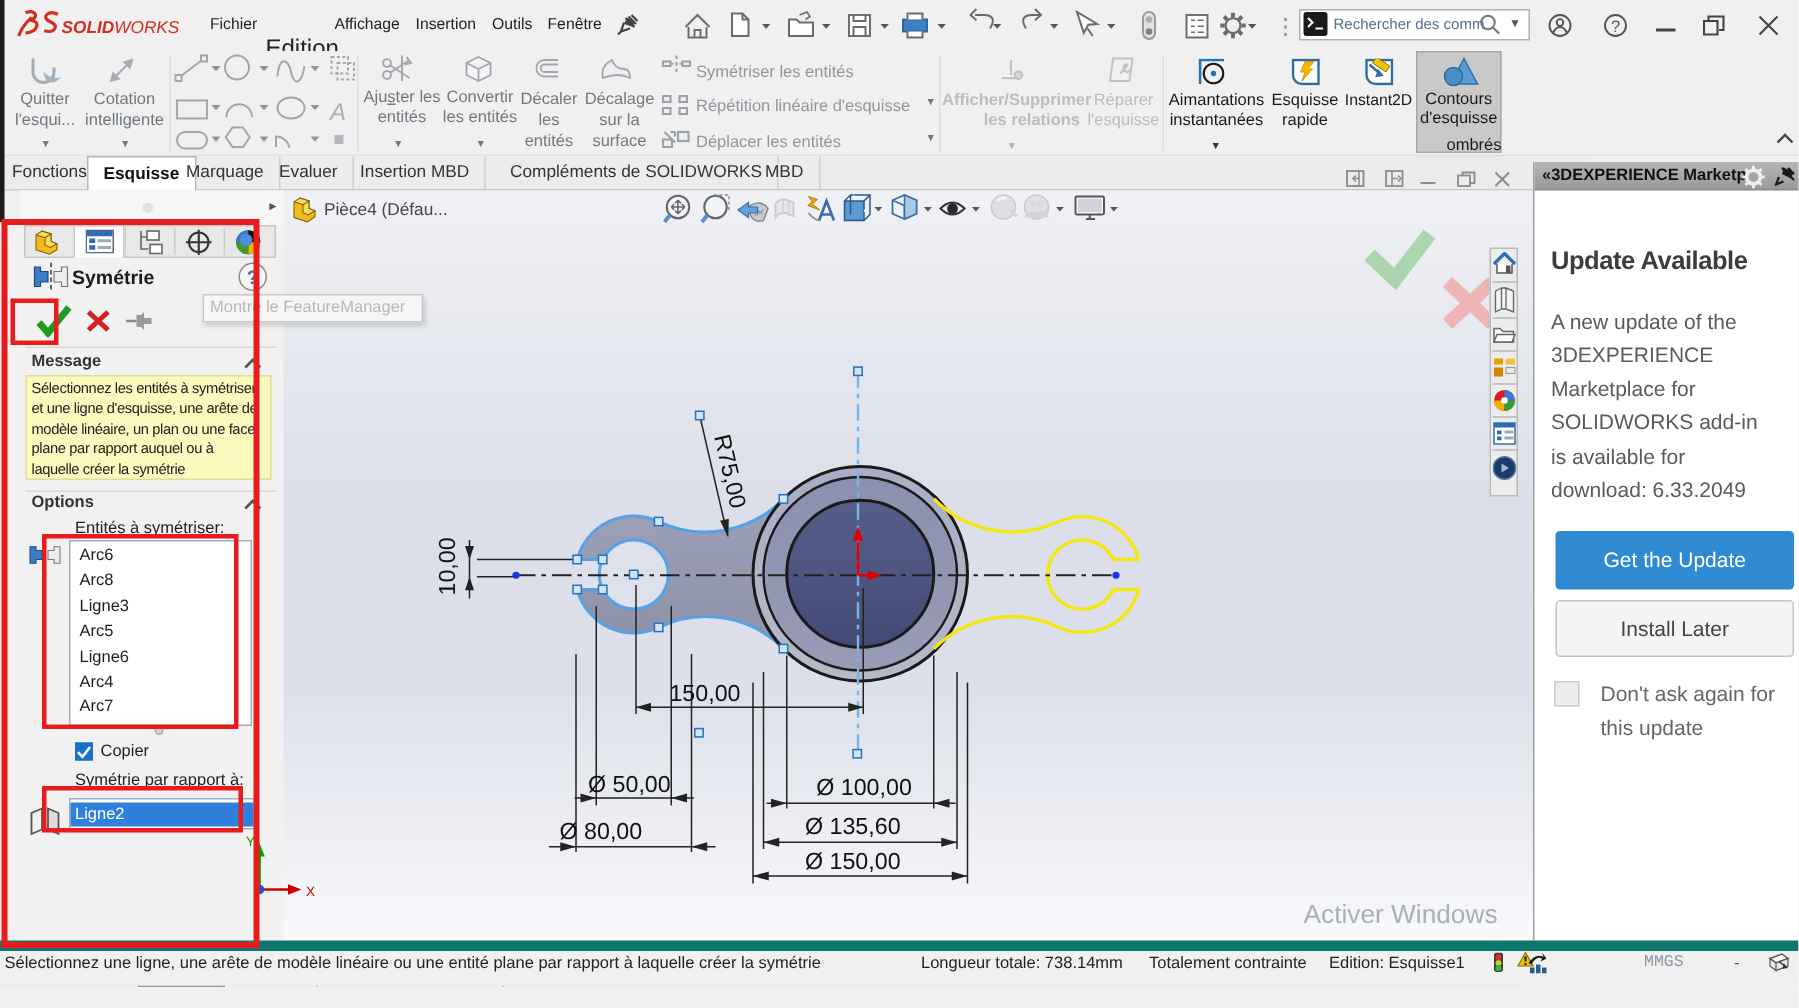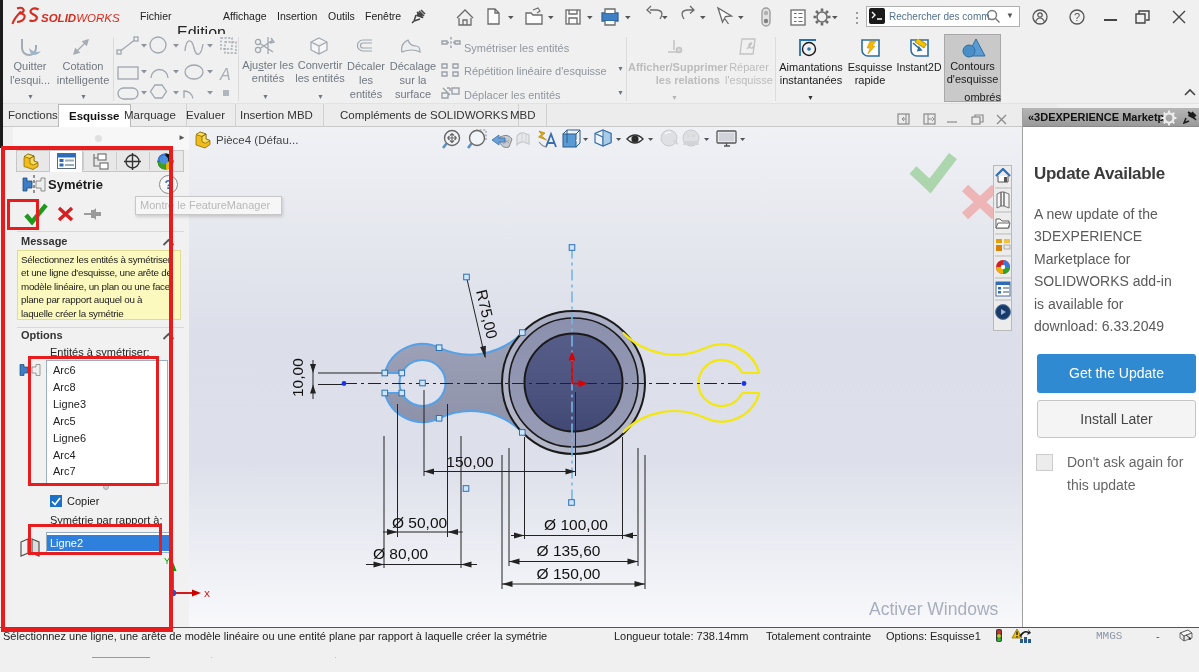--- a/index.html
+++ b/index.html
@@ -681,25 +681,25 @@
       <path d="M36 3 l4 3 -4 3z"></path>
       <path d="M50 3 l4 3 -4 3z"></path>
           <rect x="55" y="3" width="1.6" height="6"></rect>
     </g>
   </svg>
   <div class="abs" style="left:92px;top:0px;height:16px;background:#f8f8f8;border:1px solid #9a9a9a;border-top:none;padding:1px 9px 0 9px;font-size:11px;font-weight:bold;color:#111;">Modèle</div>
   <div class="abs" style="left:151px;top:0px;height:16px;padding:1px 9px 0 9px;font-size:11px;color:#222;border-right:1px solid #bdbdbd;">Vues 3D</div>
   <div class="abs" style="left:203px;top:0px;height:16px;padding:1px 9px 0 9px;font-size:11px;color:#222;border-right:1px solid #bdbdbd;">Etude de mouvement 1</div>
 </div>
 
-<div class="abs" id="statusbar" style="left:0;top:627px;width:1199px;height:30px;background:#f0f0f0;border-top:1px solid #0f766e;">
+<div class="abs" id="statusbar" style="left:0;top:627px;width:1199px;height:30px;background:#f0f0f0;border-top:7px solid #0f766e;">
   <div class="tx" style="left:3px;top:2px;font-size:11px;color:#222;">Sélectionnez une ligne, une arête de modèle linéaire ou une entité plane par rapport à laquelle créer la symétrie</div>
   <div class="tx" style="left:614px;top:2px;font-size:11px;color:#222;">Longueur totale: 738.14mm</div>
   <div class="tx" style="left:766px;top:2px;font-size:11px;color:#222;">Totalement contrainte</div>
-  <div class="tx" style="left:886px;top:2px;font-size:11px;color:#222;">Options: Esquisse1</div>
+  <div class="tx" style="left:886px;top:2px;font-size:11px;color:#222;">Edition: Esquisse1</div>
   <svg class="abs" style="left:992px;top:1px;" width="14" height="13" viewBox="0 0 14 13">
     <rect x="4" y="0" width="6" height="13" rx="2" fill="#3a3a3a"></rect>
     <circle cx="7" cy="3" r="2" fill="#e03020"></circle>
         <circle cx="7" cy="7" r="2" fill="#c8c830"></circle>
         <circle cx="7" cy="10.5" r="2" fill="#30b830"></circle>
   </svg>
   <svg class="abs" style="left:1011px;top:0px;" width="22" height="15" viewBox="0 0 22 15">
     <path d="M1 10 L6 1 L11 10 z" fill="#f5c000" stroke="#8a7000" stroke-width="0.8"></path>
     <rect x="5.3" y="3.5" width="1.4" height="3.5" fill="#222"></rect>
         <rect x="5.3" y="8" width="1.4" height="1.4" fill="#222"></rect>

